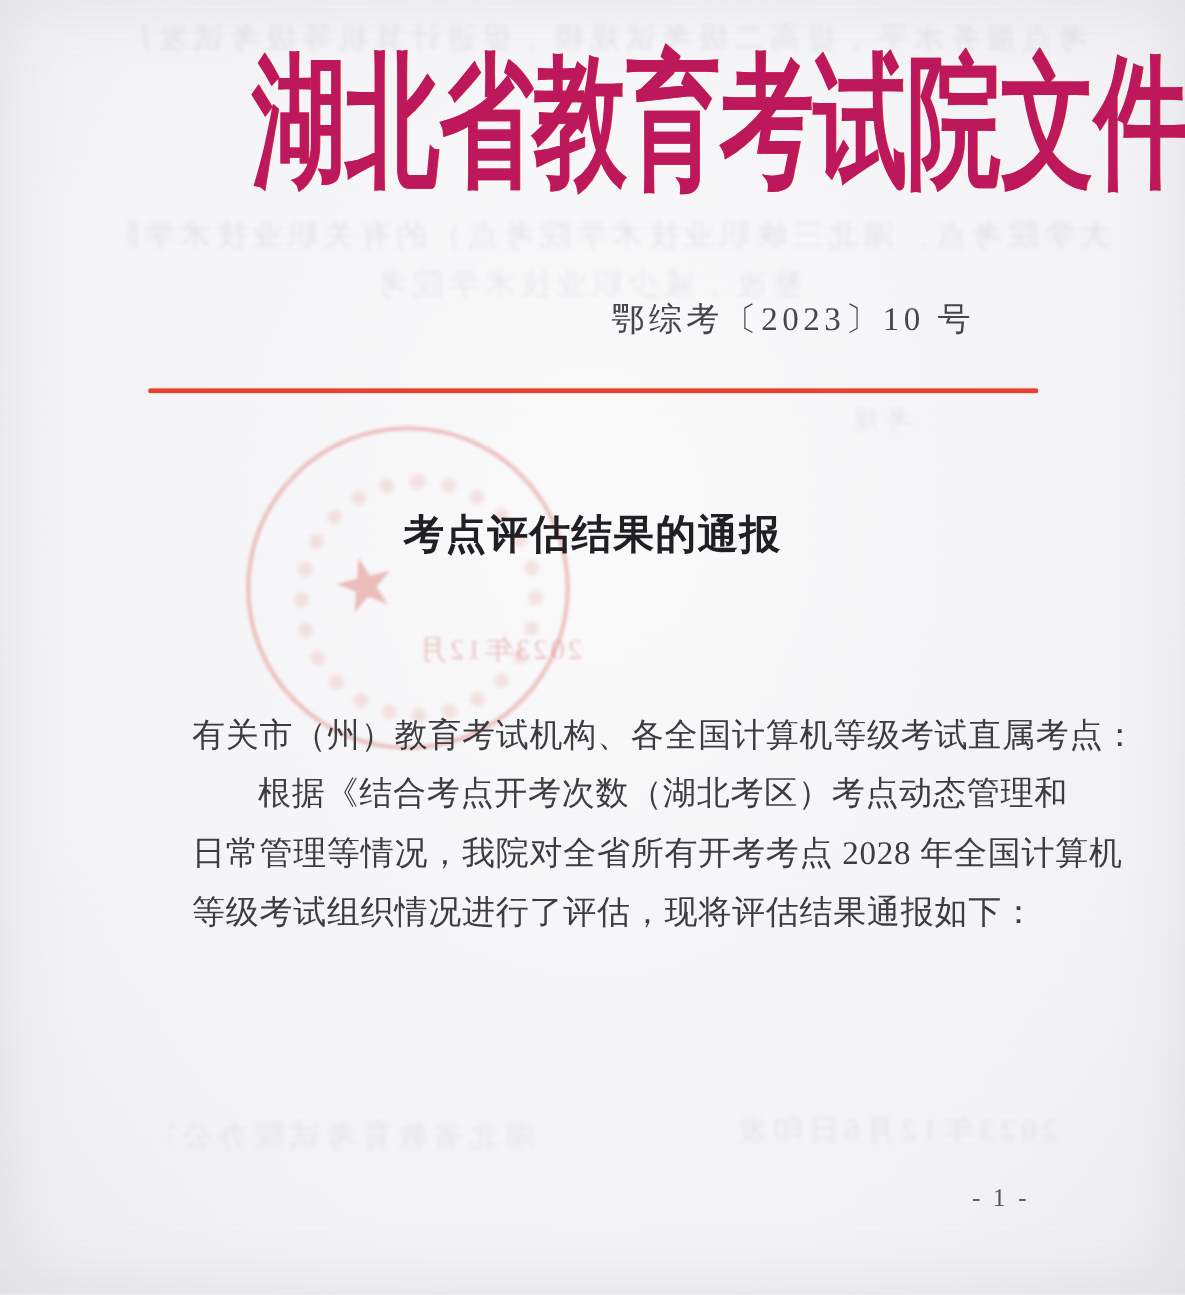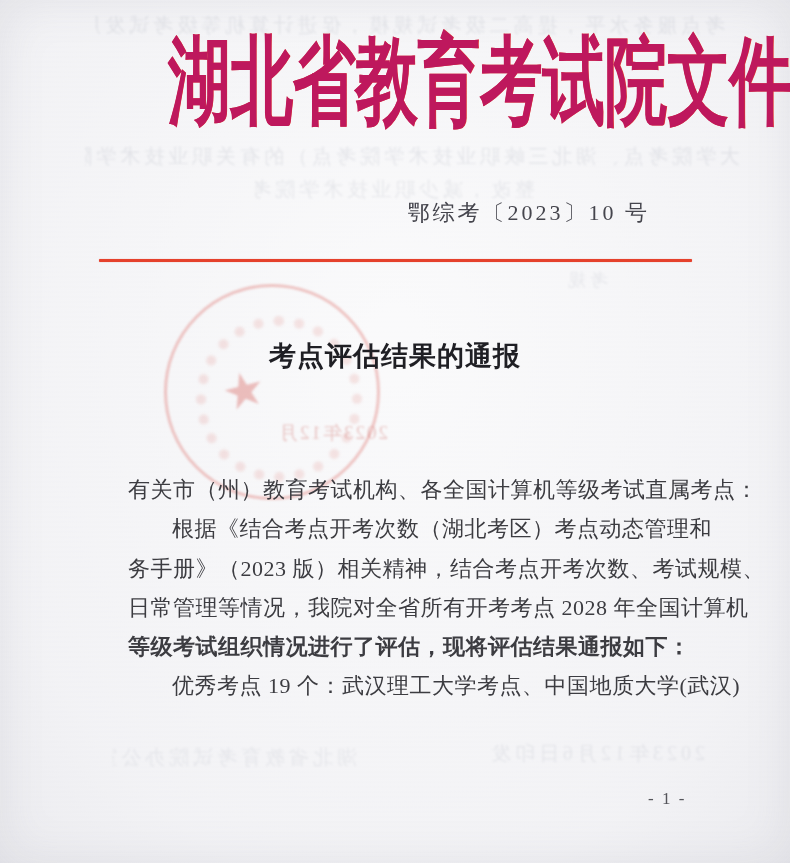--- a/index.html
+++ b/index.html
@@ -113,21 +113,21 @@
     margin-left:20px;
   }
   .bline{
     height:39.3px;line-height:39.3px;
     white-space:nowrap;
     text-align:justify;
     text-align-last:justify;
     letter-spacing:.5px;
   }
   .bline.indent{padding-left:44px;}
-  .bline.para-end{text-align-last:left;font-weight:bold;}
+  .bline.para-end{text-align-last:left;}
   
   .page-number{
     position:absolute;top:789px;left:648px;
     font-size:17px;color:#54545a;letter-spacing:2px;
   }
 </style>
 </head>
 <body>
 
 <div class="paper"></div>
@@ -148,21 +148,19 @@
 <div class="doc-number">鄂综考〔2023〕10 号</div>
 <div class="red-rule"></div>
 
 <div class="doc-title">
   <div>考点评估结果的通报</div>
 </div>
 
 <div class="body-text">
   <div class="bline">有关市（州）教育考试机构、各全国计算机等级考试直属考点：</div>
   <div class="bline indent">根据《结合考点开考次数（湖北考区）考点动态管理和</div>
-  <div class="bline">务手册》（2023 版）相关精神，结合考点开考次数、考试规模、</div>
   <div class="bline">日常管理等情况，我院对全省所有开考考点 2028 年全国计算机</div>
   <div class="bline para-end">等级考试组织情况进行了评估，现将评估结果通报如下：</div>
-  <div class="bline indent">优秀考点 19 个：武汉理工大学考点、中国地质大学(武汉)</div>
 </div>
 
 <div class="ghost ghost-foot-left">湖北省教育考试院办公室</div>
 <div class="ghost ghost-foot-right">2023年12月6日印发</div>
 <div class="page-number">- 1 -</div>
 
 </body></html>

